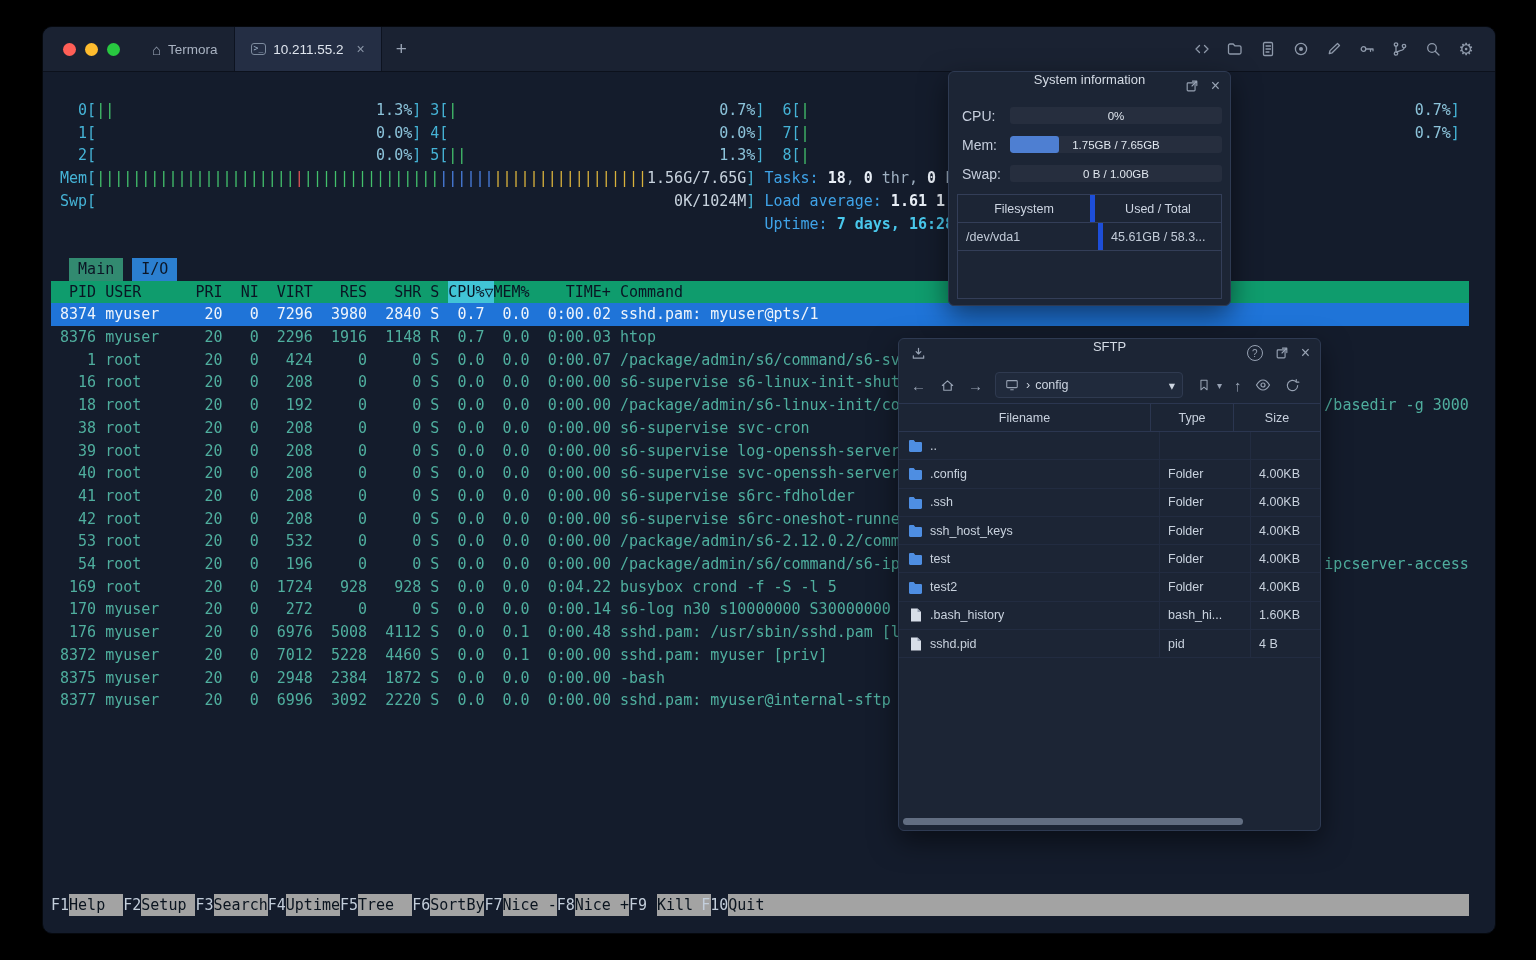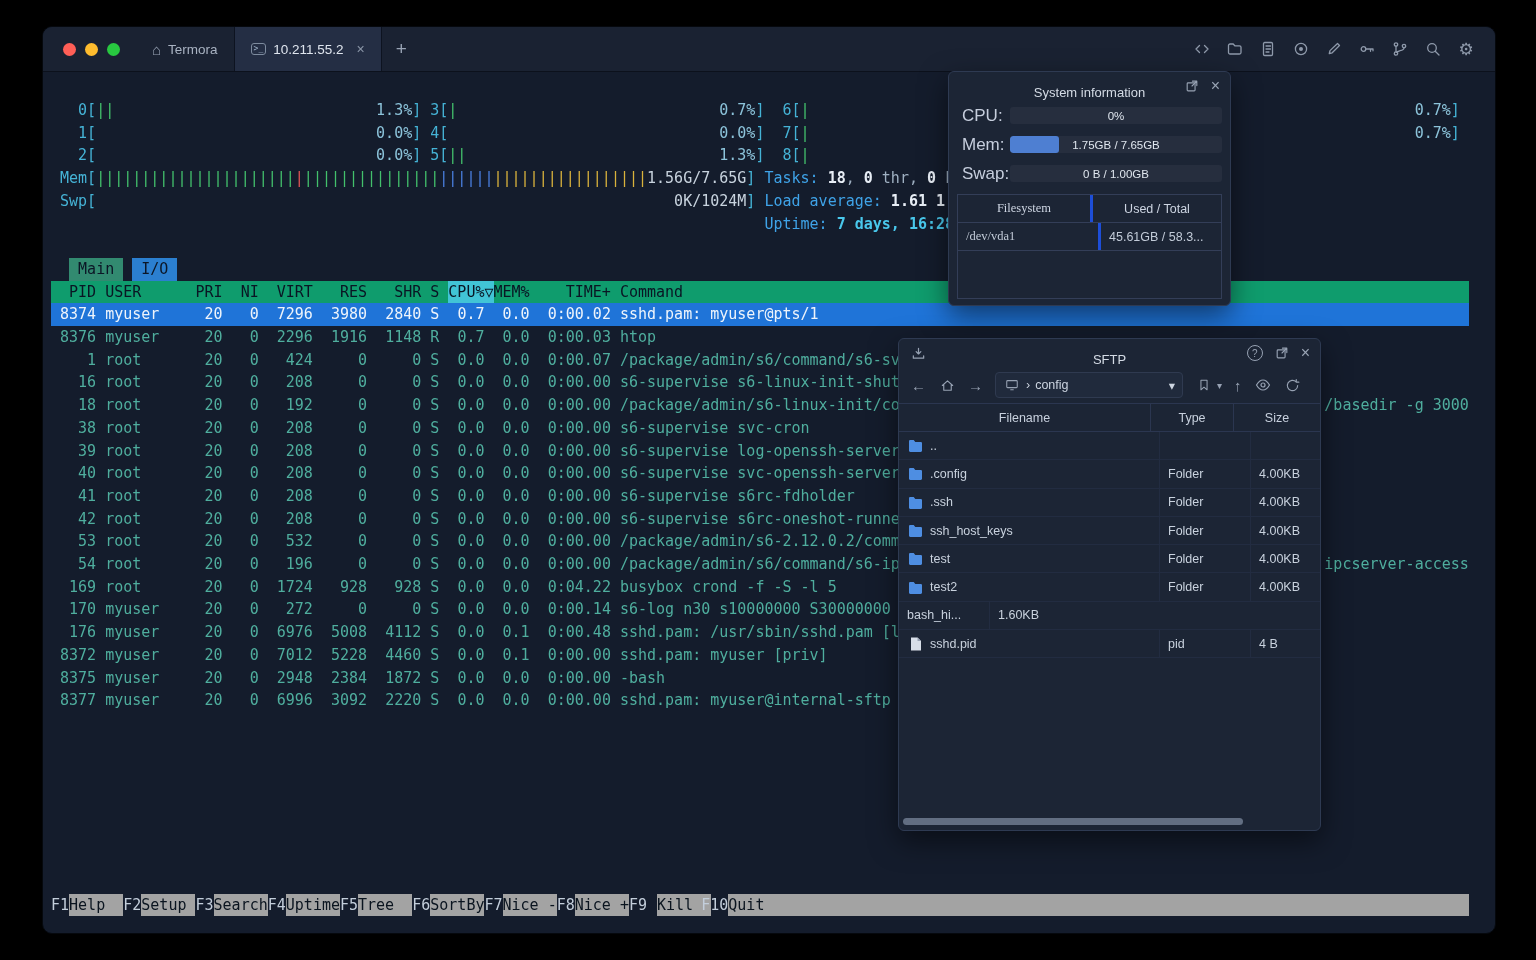--- a/index.html
+++ b/index.html
@@ -29,37 +29,37 @@
   .th{background:#0f9c6d;color:#0a1524}
   .th-sel{background:#41c4d6;color:#0a1524}
   .sel{background:#1f74d8;color:#eef4fb}
   .proc{color:#4fae9e}
   .tab-main{background:#328a70;color:#0c1626}
   .tab-io{background:#2b7fd0;color:#0c1626}
   .fk{color:#c3cedb}
   .fl{background:#a3a3a3;color:#0a141f}
   
   .panel{position:absolute;background:#1c2535;border:1px solid #2e3a52;border-radius:6px;box-shadow:0 10px 28px rgba(0,0,0,.5);z-index:10;color:#c9d2df;}
-  .p-head{position:relative;height:28px;display:flex;align-items:flex-end;justify-content:center;font-size:13px;color:#d4dbe5;}
+  .p-head{position:relative;height:28px;display:flex;align-items:flex-start;justify-content:center;font-size:13px;color:#d4dbe5;}
   .p-left{position:absolute;left:10px;top:0;height:28px;display:flex;align-items:center;gap:8px;}
   .p-actions{position:absolute;right:10px;top:0;height:28px;display:flex;align-items:center;gap:10px;color:#97a2b3;}
   .p-actions svg,.p-left svg{stroke:#97a2b3;fill:none;stroke-width:1.3;stroke-linecap:round;stroke-linejoin:round;}
   .p-x{font-size:16px;line-height:1;color:#9aa5b5;}
   .help-circ{width:14px;height:14px;border:1px solid #97a2b3;border-radius:50%;font-size:10px;display:inline-flex;align-items:center;justify-content:center;color:#97a2b3;}
   
   #sysinfo{left:905px;top:44px;width:281px;height:233px;}
   #si-rows{padding:7px 8px 0 13px;}
   .si-row{display:flex;align-items:center;height:17px;margin-bottom:12px;}
-  .si-label{width:48px;font-size:17px;color:#c6cedd;}
+  .si-label{width:48px;font-size:14px;color:#c6cedd;}
   .si-bar{position:relative;flex:1;height:17px;background:#262e3e;border-radius:3px;overflow:hidden;}
   .si-fill{height:100%;background:#4e7fd2;border-radius:3px;}
   .si-text{position:absolute;left:0;top:0;width:100%;height:100%;display:flex;align-items:center;justify-content:center;font-size:11.5px;color:#dfe6ee;}
   .fs{position:absolute;left:8px;top:122px;width:263px;height:103px;border:1px solid #333e58;font-size:12.5px;}
   .fs-head,.fs-row{display:flex;height:27px;border-bottom:1px solid #333e58;}
-  .fs .c1{width:132px;border-right:3px solid #1d4ed8;display:flex;align-items:center;font-family:Liberation Serif, serif;}
+  .fs .c1{width:132px;border-right:5px solid #1d4ed8;display:flex;align-items:center;}
   .fs .c2{flex:1;display:flex;align-items:center;}
   .fs-head .c1,.fs-head .c2{justify-content:center;color:#cdd5e2;}
   .fs-row .c1,.fs-row .c2{padding-left:8px;color:#c2cbd8;}
   
   #sftp{left:855px;top:311px;width:421px;height:491px;}
   .sftp-toolbar{height:36px;display:flex;align-items:center;gap:12px;padding:0 12px;color:#97a2b3;}
   .nav-a{font-size:15px;line-height:1;color:#97a2b3;}
   .path-box{display:flex;align-items:center;gap:5px;height:24px;background:#202a3c;border:1px solid #2f3a50;border-radius:4px;padding:0 7px;width:172px;font-size:12.5px;color:#ccd4e0;}
   .path-box .spacer{flex:1;}
   .sftp-toolbar svg,.path-box svg{stroke:#97a2b3;fill:none;stroke-width:1.2;stroke-linecap:round;stroke-linejoin:round;}
@@ -485,31 +485,40 @@
               <svg width="15" height="13" viewBox="0 0 15 13">
                 <path d="M1 2.2C1 1.5 1.6 1 2.3 1h3.4l1.6 1.9h5.4c.7 0 1.3.5 1.3 1.2v7.7c0 .7-.6 1.2-1.3 1.2H2.3c-.7 0-1.3-.5-1.3-1.2z" fill="#4e8ee2"></path>
               </svg>
             </span>
             <span class="fname">test2</span>
           </span>
           <span class="cell type">Folder</span>
           <span class="cell size">4.00KB</span>
         </div>
         <div class="sftp-row">
-          <span class="cell type">bash_hi...</span>
-          <span class="cell size">1.60KB</span>
-        </div>
-        <div class="sftp-row">
           <span class="cell name">
             <span class="fic">
               <svg width="12" height="14" viewBox="0 0 12 14">
                 <path d="M1 .5h6.5L11 4v9.5H1z" fill="#d7dee8"></path>
                 <path d="M7.5.5L11 4H7.5z" fill="#97a2b3"></path>
               </svg>
             </span>
+            <span class="fname">.bash_history</span>
+          </span>
+          <span class="cell type">bash_hi...</span>
+          <span class="cell size">1.60KB</span>
+        </div>
+        <div class="sftp-row">
+          <span class="cell name">
+            <span class="fic">
+              <svg width="12" height="14" viewBox="0 0 12 14">
+                <path d="M1 .5h6.5L11 4v9.5H1z" fill="#d7dee8"></path>
+                <path d="M7.5.5L11 4H7.5z" fill="#97a2b3"></path>
+              </svg>
+            </span>
             <span class="fname">sshd.pid</span>
           </span>
           <span class="cell type">pid</span>
           <span class="cell size">4 B</span>
         </div>
       </div>
     <div class="hscroll">
       <div class="hthumb"></div>
     </div>
   </div>

